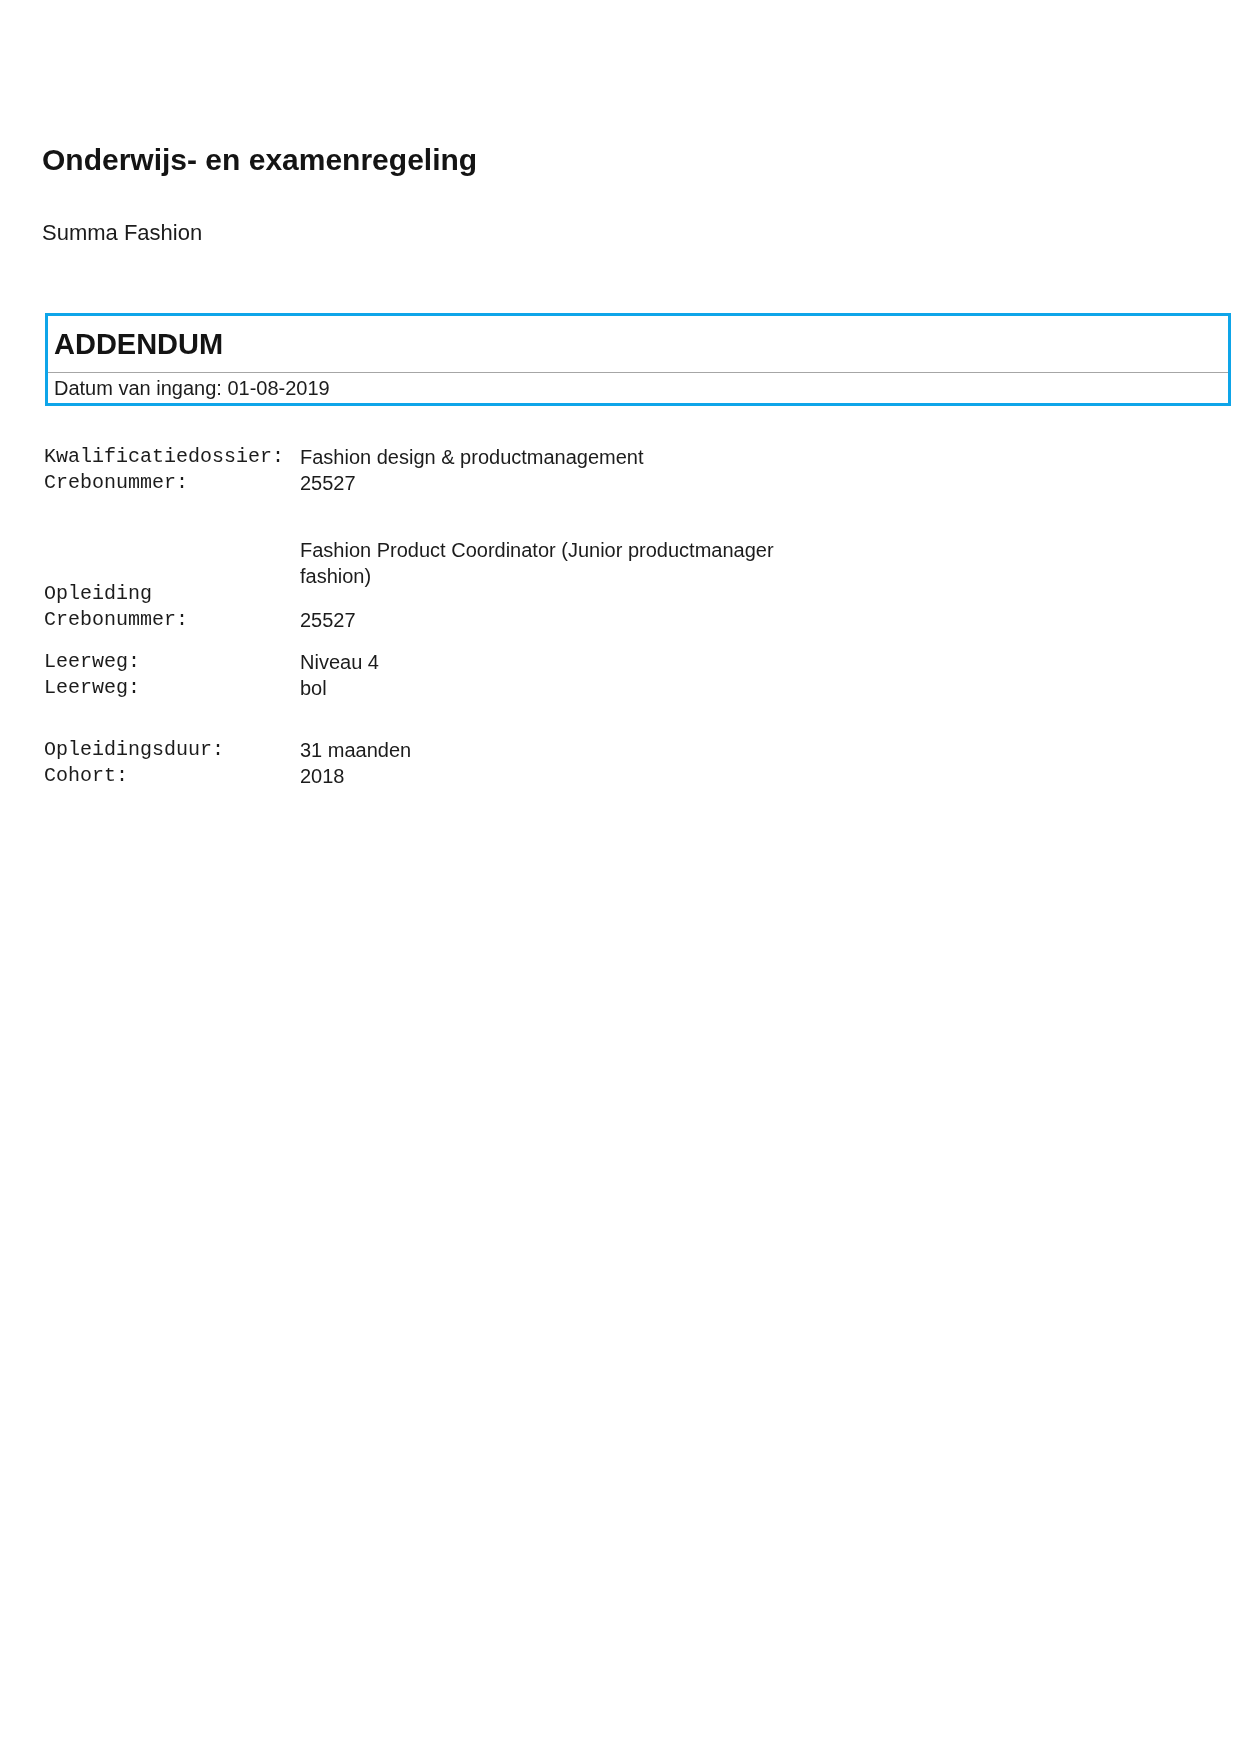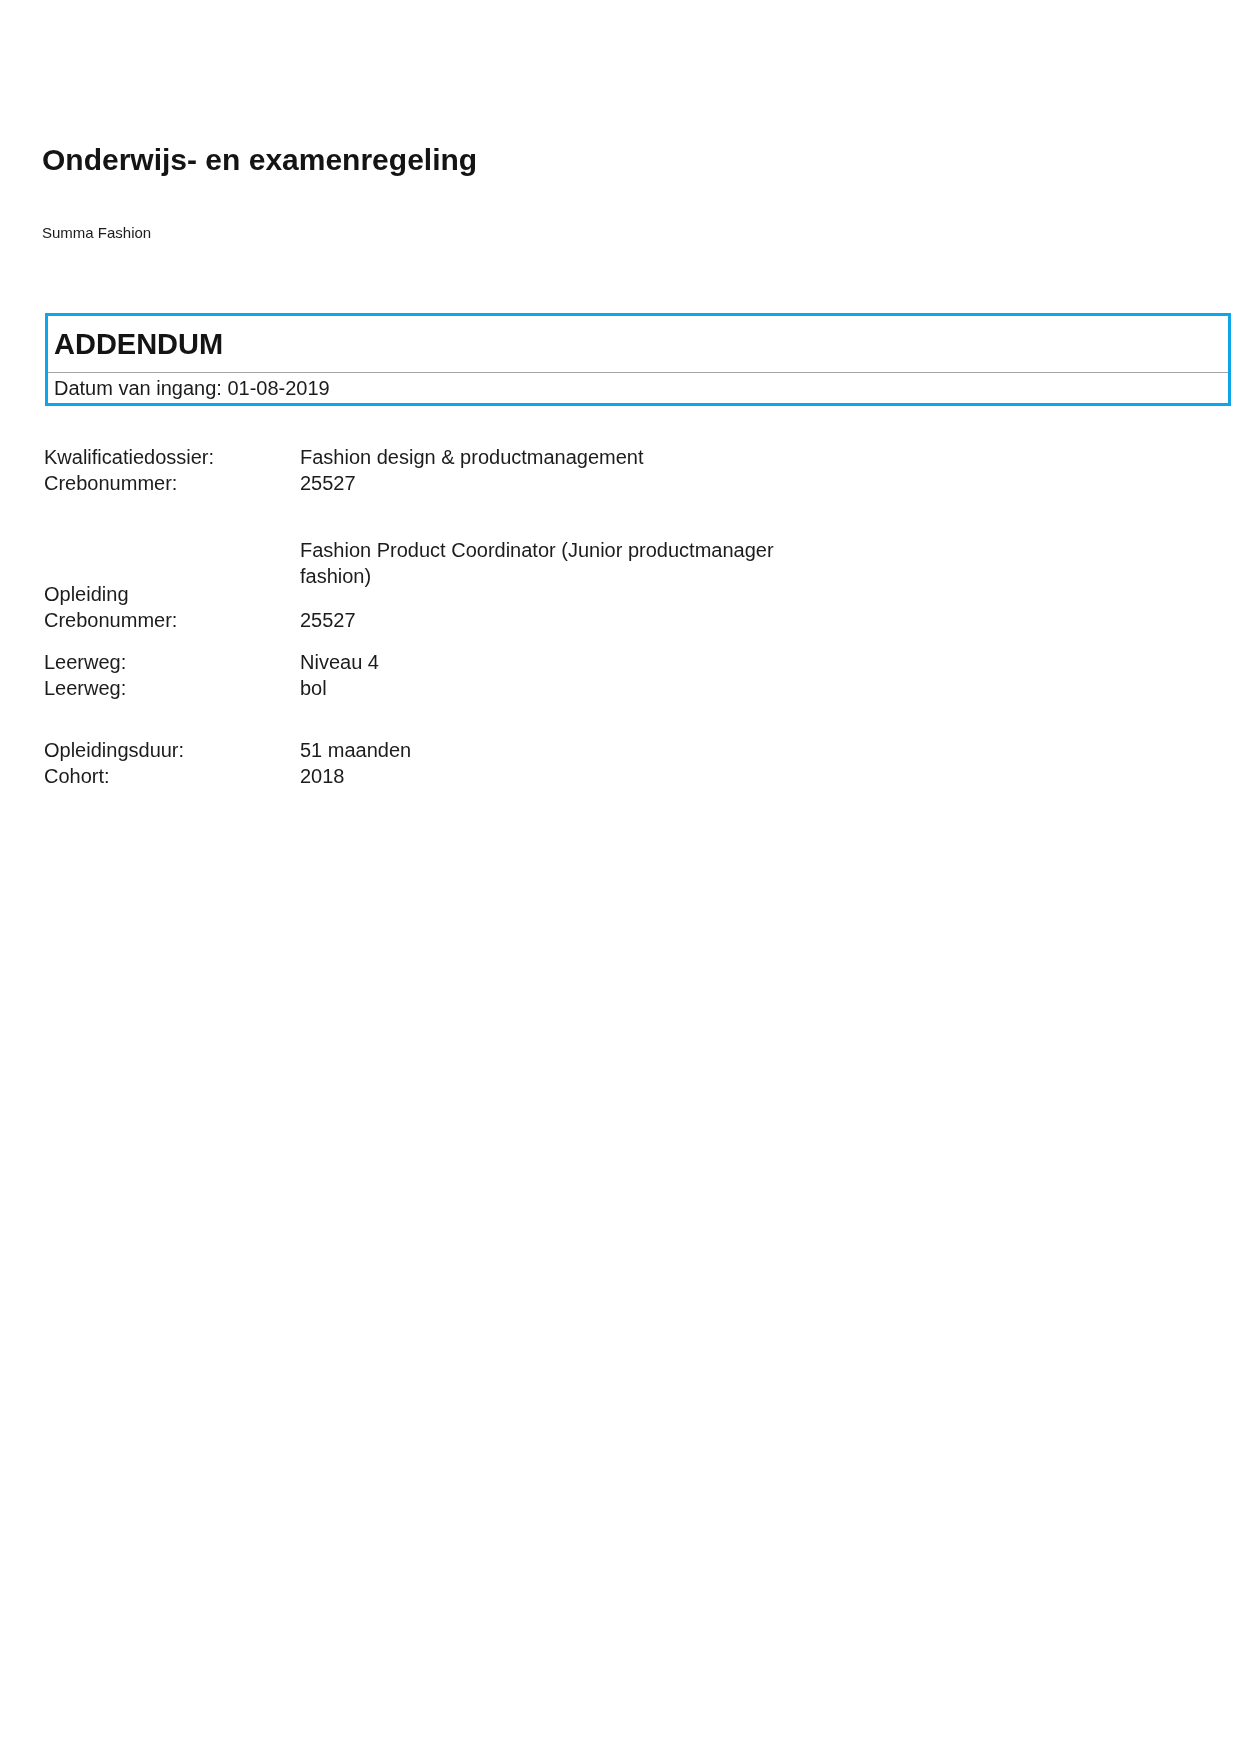--- a/index.html
+++ b/index.html
@@ -23,21 +23,21 @@
     font-size: 30px;
     line-height: 36px;
     font-weight: bold;
     color: #141414;
     white-space: nowrap;
   }
   .doc-subtitle {
     position: absolute;
     left: 42px;
     top: 220px;
-    font-size: 15px;
+    font-size: 22px;
     line-height: 26px;
     color: #1c1c1c;
     white-space: nowrap;
   }
   .addendum-box {
     position: absolute;
     left: 45px;
     top: 313px;
     width: 1186px;
     border: 3px solid #0ea5e9;
@@ -68,20 +68,21 @@
     position: absolute;
     left: 44px;
     display: grid;
     grid-template-columns: 256px 1fr;
     font-size: 20px;
     line-height: 26px;
     color: #1c1c1c;
   }
   .info-group .label {
     grid-column: 1;
+    font-family: Liberation Mono, monospace;
   }
   .info-group .value {
     grid-column: 2;
   }
   .label.v-center {
     align-self: center;
     margin-top: 44px;
   }
   .value.wrap-narrow {
     max-width: 500px;
@@ -121,18 +122,18 @@
 
   <div class="info-group" id="g3">
     <div class="label">Leerweg:</div>
     <div class="value">Niveau 4</div>
     <div class="label">Leerweg:</div>
     <div class="value">bol</div>
   </div>
 
   <div class="info-group" id="g4">
     <div class="label">Opleidingsduur:</div>
-    <div class="value">51 maanden</div>
+    <div class="value">31 maanden</div>
     <div class="label">Cohort:</div>
     <div class="value">2018</div>
   </div>
 
 </div>
 
 </body></html>

